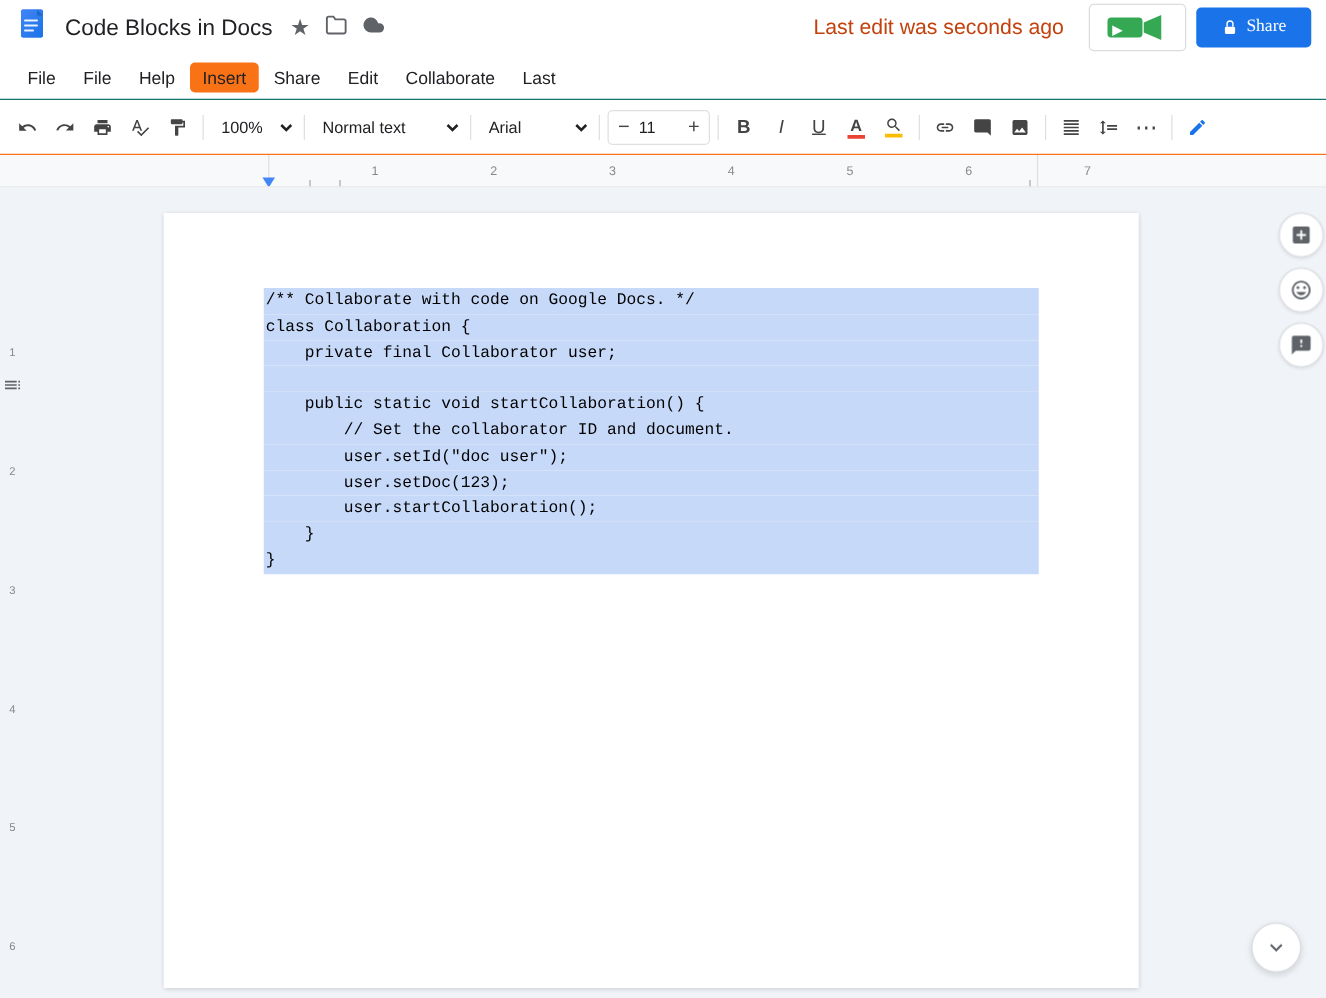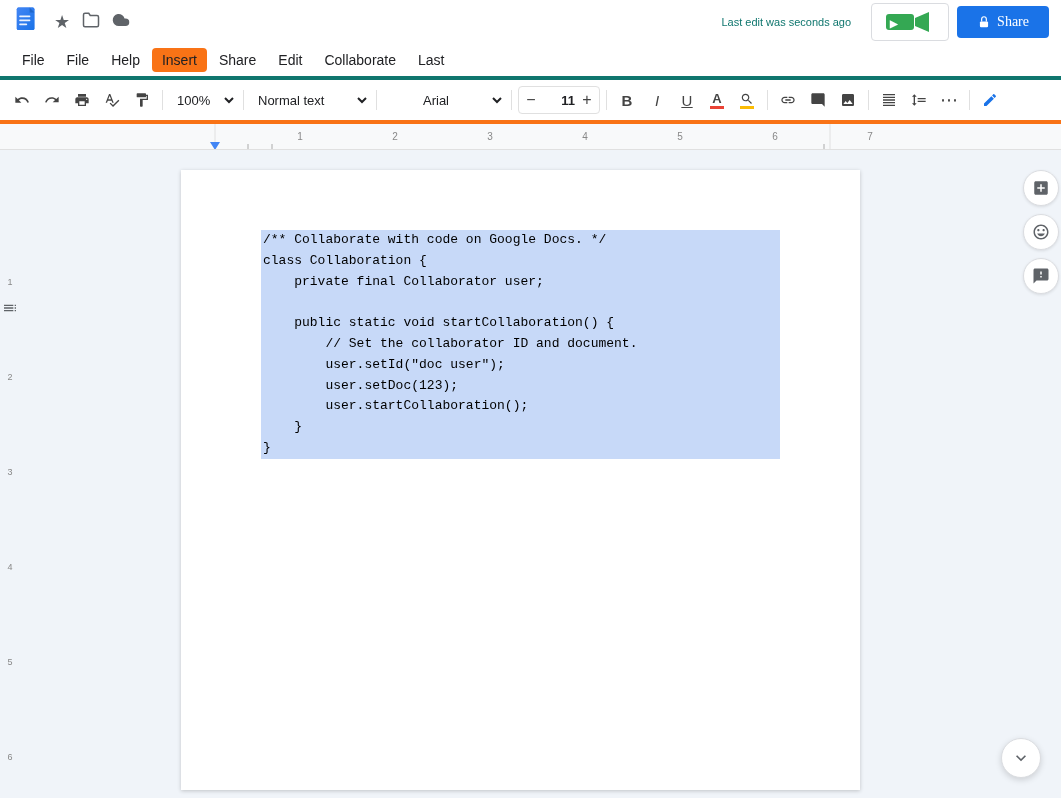--- a/index.html
+++ b/index.html
@@ -6,72 +6,72 @@
     body { font-family: Arial, sans-serif; background: #f0f4f9; width: 1061px; height: 798px; overflow: hidden; }
 
     
     #title-bar {
       display: flex; align-items: center; padding: 6px 12px; background: #fff;
       height: 44px; gap: 8px;
     }
     #doc-icon { width: 32px; height: 32px; }
     #doc-title { font-size: 18px; color: #202124; font-weight: 400; margin-right: 4px; }
     .title-icon { color: #5f6368; font-size: 18px; cursor: pointer; margin: 0 2px; }
-    #last-edit { font-size: 11px; color: #0f766e; margin-left: auto; margin-right: 12px; }
+    #last-edit { font-size: 17px; color: #c2410c; margin-left: auto; margin-right: 12px; }
     #share-btn {
       background: #1a73e8; color: #fff; border: none; border-radius: 4px;
       padding: 8px 20px; font-size: 14px; font-weight: 500; cursor: pointer;
       display: flex; align-items: center; gap: 6px; font-family: Liberation Serif, serif;
     }
     #meet-btn {
       background: #fff; border: 1px solid #dadce0; border-radius: 4px;
       padding: 4px 8px; display: flex; align-items: center; gap: 4px; cursor: pointer;
     }
     #meet-icon-area { width: 60px; height: 28px; display: flex; align-items: center; justify-content: center; }
 
     
     #menu-bar {
       display: flex; align-items: center; padding: 0 12px; background: #fff;
-      height: 36px; gap: 2px; border-bottom: 4px solid #0f766e;
+      height: 36px; gap: 2px; border-bottom: 1px solid #0f766e;
     }
     .menu-item {
       padding: 4px 10px; font-size: 14px; color: #202124; cursor: pointer;
       border-radius: 4px; white-space: nowrap;
     }
     .menu-item.active { background: #f97316; }
 
     
     #toolbar {
       display: flex; align-items: center; padding: 4px 8px; background: #fff;
-      height: 44px; gap: 2px; border-bottom: 4px solid #f97316; flex-wrap: nowrap;
+      height: 44px; gap: 2px; border-bottom: 1px solid #f97316; flex-wrap: nowrap;
     }
     .toolbar-btn {
       width: 28px; height: 28px; display: flex; align-items: center; justify-content: center;
       cursor: pointer; border-radius: 4px; border: none; background: transparent;
       font-size: 14px; color: #444;
     }
     .toolbar-divider { width: 1px; height: 20px; background: #e0e0e0; margin: 0 4px; }
     .toolbar-select {
       height: 28px; border: none; background: transparent; font-size: 13px;
       cursor: pointer; padding: 0 4px; border-radius: 4px; color: #202124;
     }
     #zoom-select { width: 68px; }
     #style-select { width: 120px; }
-    #font-select { width: 90px; margin-left: 32px; }
+    #font-select { width: 90px; }
     #font-size-area {
       display: flex; align-items: center; border: 1px solid #e0e0e0; border-radius: 4px;
       height: 28px; overflow: hidden;
     }
     #font-size-minus, #font-size-plus {
       width: 24px; height: 26px; display: flex; align-items: center; justify-content: center;
       cursor: pointer; background: transparent; border: none; font-size: 16px; color: #444;
     }
     #font-size-input {
-      width: 32px; text-align: right; border: none; font-size: 13px;
-      background: transparent; color: #202124; outline: none; font-weight: bold;
+      width: 32px; text-align: left; border: none; font-size: 13px;
+      background: transparent; color: #202124; outline: none;
     }
     .toolbar-icon-btn {
       width: 28px; height: 28px; display: flex; align-items: center; justify-content: center;
       cursor: pointer; border-radius: 4px; border: none; background: transparent; color: #444;
     }
     #bold-btn { font-weight: bold; font-size: 15px; }
     #italic-btn { font-style: italic; font-size: 15px; }
     #underline-btn { text-decoration: underline; font-size: 15px; }
 
     
@@ -85,21 +85,21 @@
       display: flex; height: calc(798px - 44px - 36px - 44px - 26px);
       background: #f0f4f9; position: relative;
     }
 
     
     #doc-scroll {
       flex: 1; overflow: auto; display: flex; justify-content: center;
       padding: 20px 0;
     }
     #doc-page {
-      width: 679px; min-height: 620px; background: #fff;
+      width: 780px; min-height: 620px; background: #fff;
       box-shadow: 0 1px 4px rgba(0,0,0,0.2); padding: 60px 80px;
       position: relative; font-family: Arial, sans-serif;
     }
 
     
     #code-block {
       font-family: 'Courier New', monospace; font-size: 13px; line-height: 1.6;
       background: transparent; white-space: pre;
     }
     .code-line {
@@ -149,20 +149,21 @@
         <stop offset="0%" stop-color="#4285f4"></stop>
         <stop offset="100%" stop-color="#1a73e8"></stop>
       </linearGradient>
     </defs>
     <rect x="9" y="12" width="14" height="2" rx="1" fill="white" opacity="0.9"></rect>
     <rect x="9" y="17" width="14" height="2" rx="1" fill="white" opacity="0.9"></rect>
     <rect x="9" y="22" width="10" height="2" rx="1" fill="white" opacity="0.9"></rect>
     <polygon points="22,2 28,8 22,8" fill="#1558b0" opacity="0.6"></polygon>
   </svg>
 
+  <span id="doc-title">Code Blocks in Docs</span>
   <span class="title-icon">★</span>
   <span class="title-icon">
     <svg width="18" height="18" viewBox="0 0 24 24" fill="none" stroke="#5f6368" stroke-width="2">
       <path d="M22 19a2 2 0 0 1-2 2H4a2 2 0 0 1-2-2V5a2 2 0 0 1 2-2h5l2 3h9a2 2 0 0 1 2 2z"></path>
     </svg>
   </span>
   <span class="title-icon">
     <svg width="18" height="18" viewBox="0 0 24 24" fill="#5f6368">
       <path d="M18 10h-1.26A8 8 0 1 0 9 20h9a5 5 0 0 0 0-10z"></path>
     </svg>

